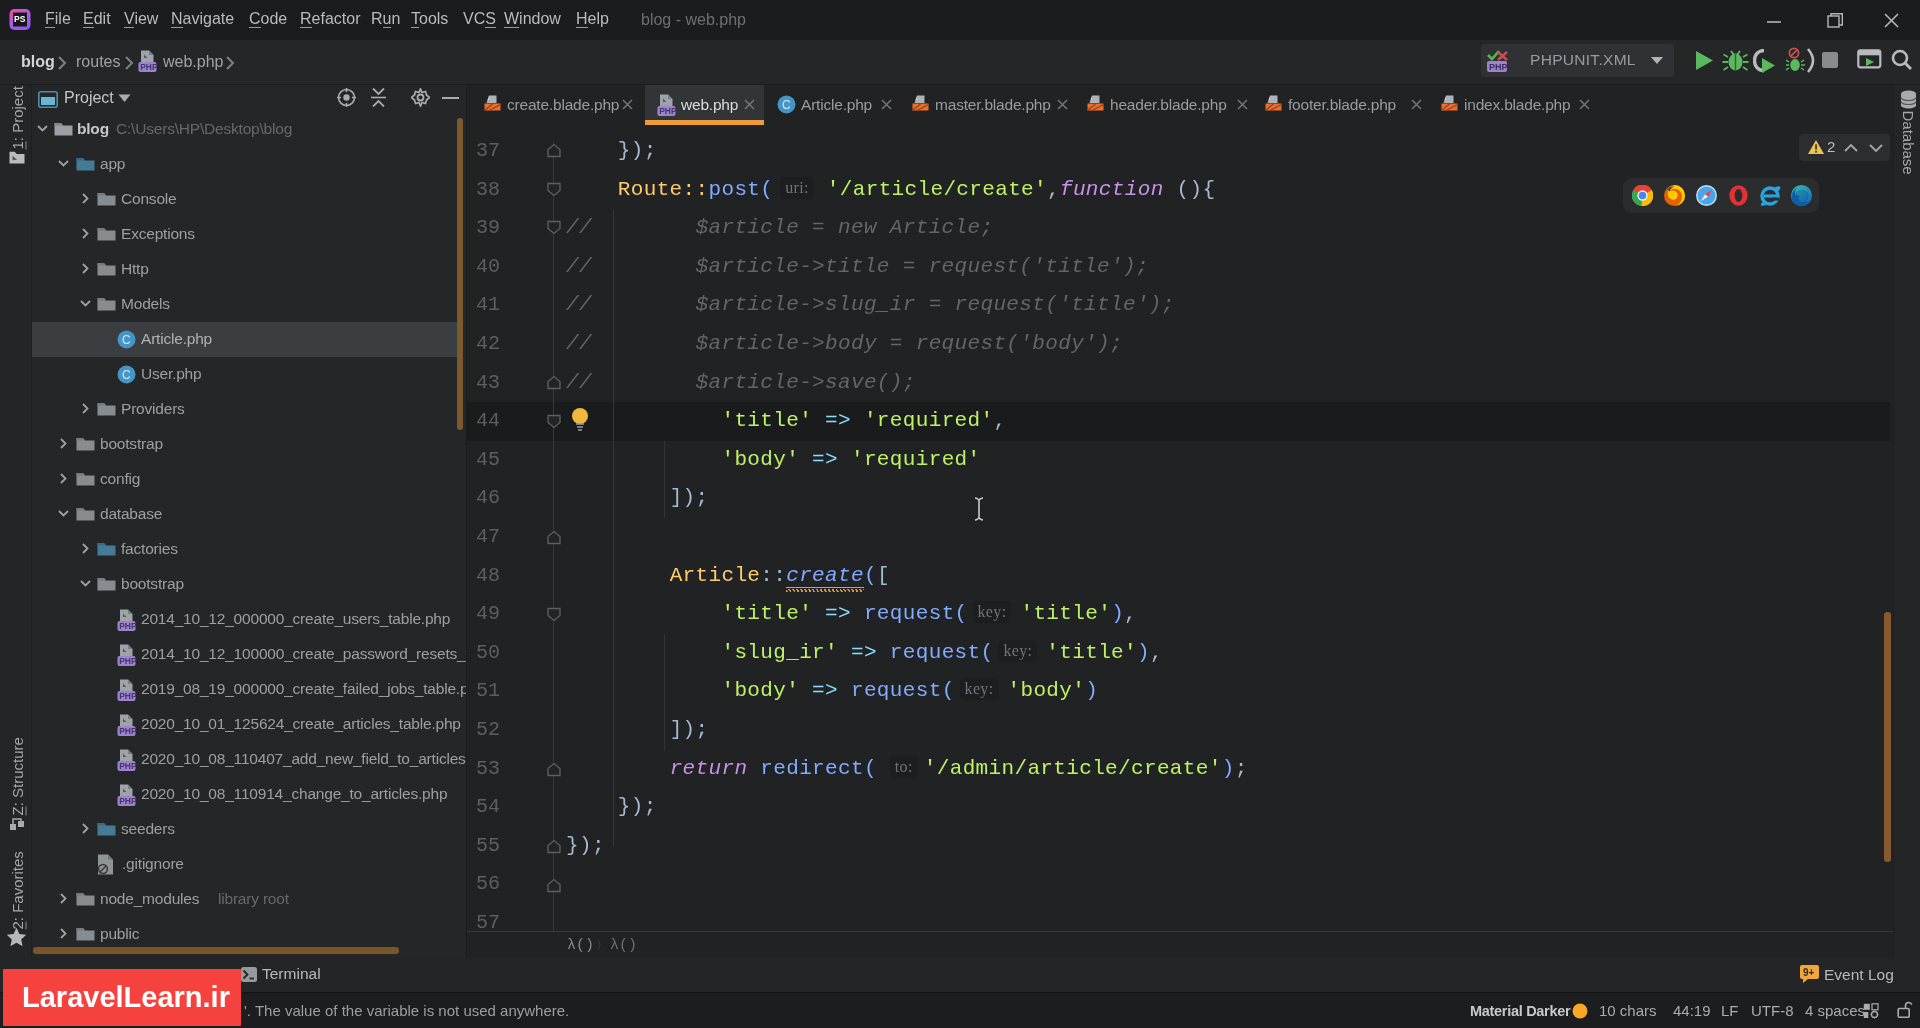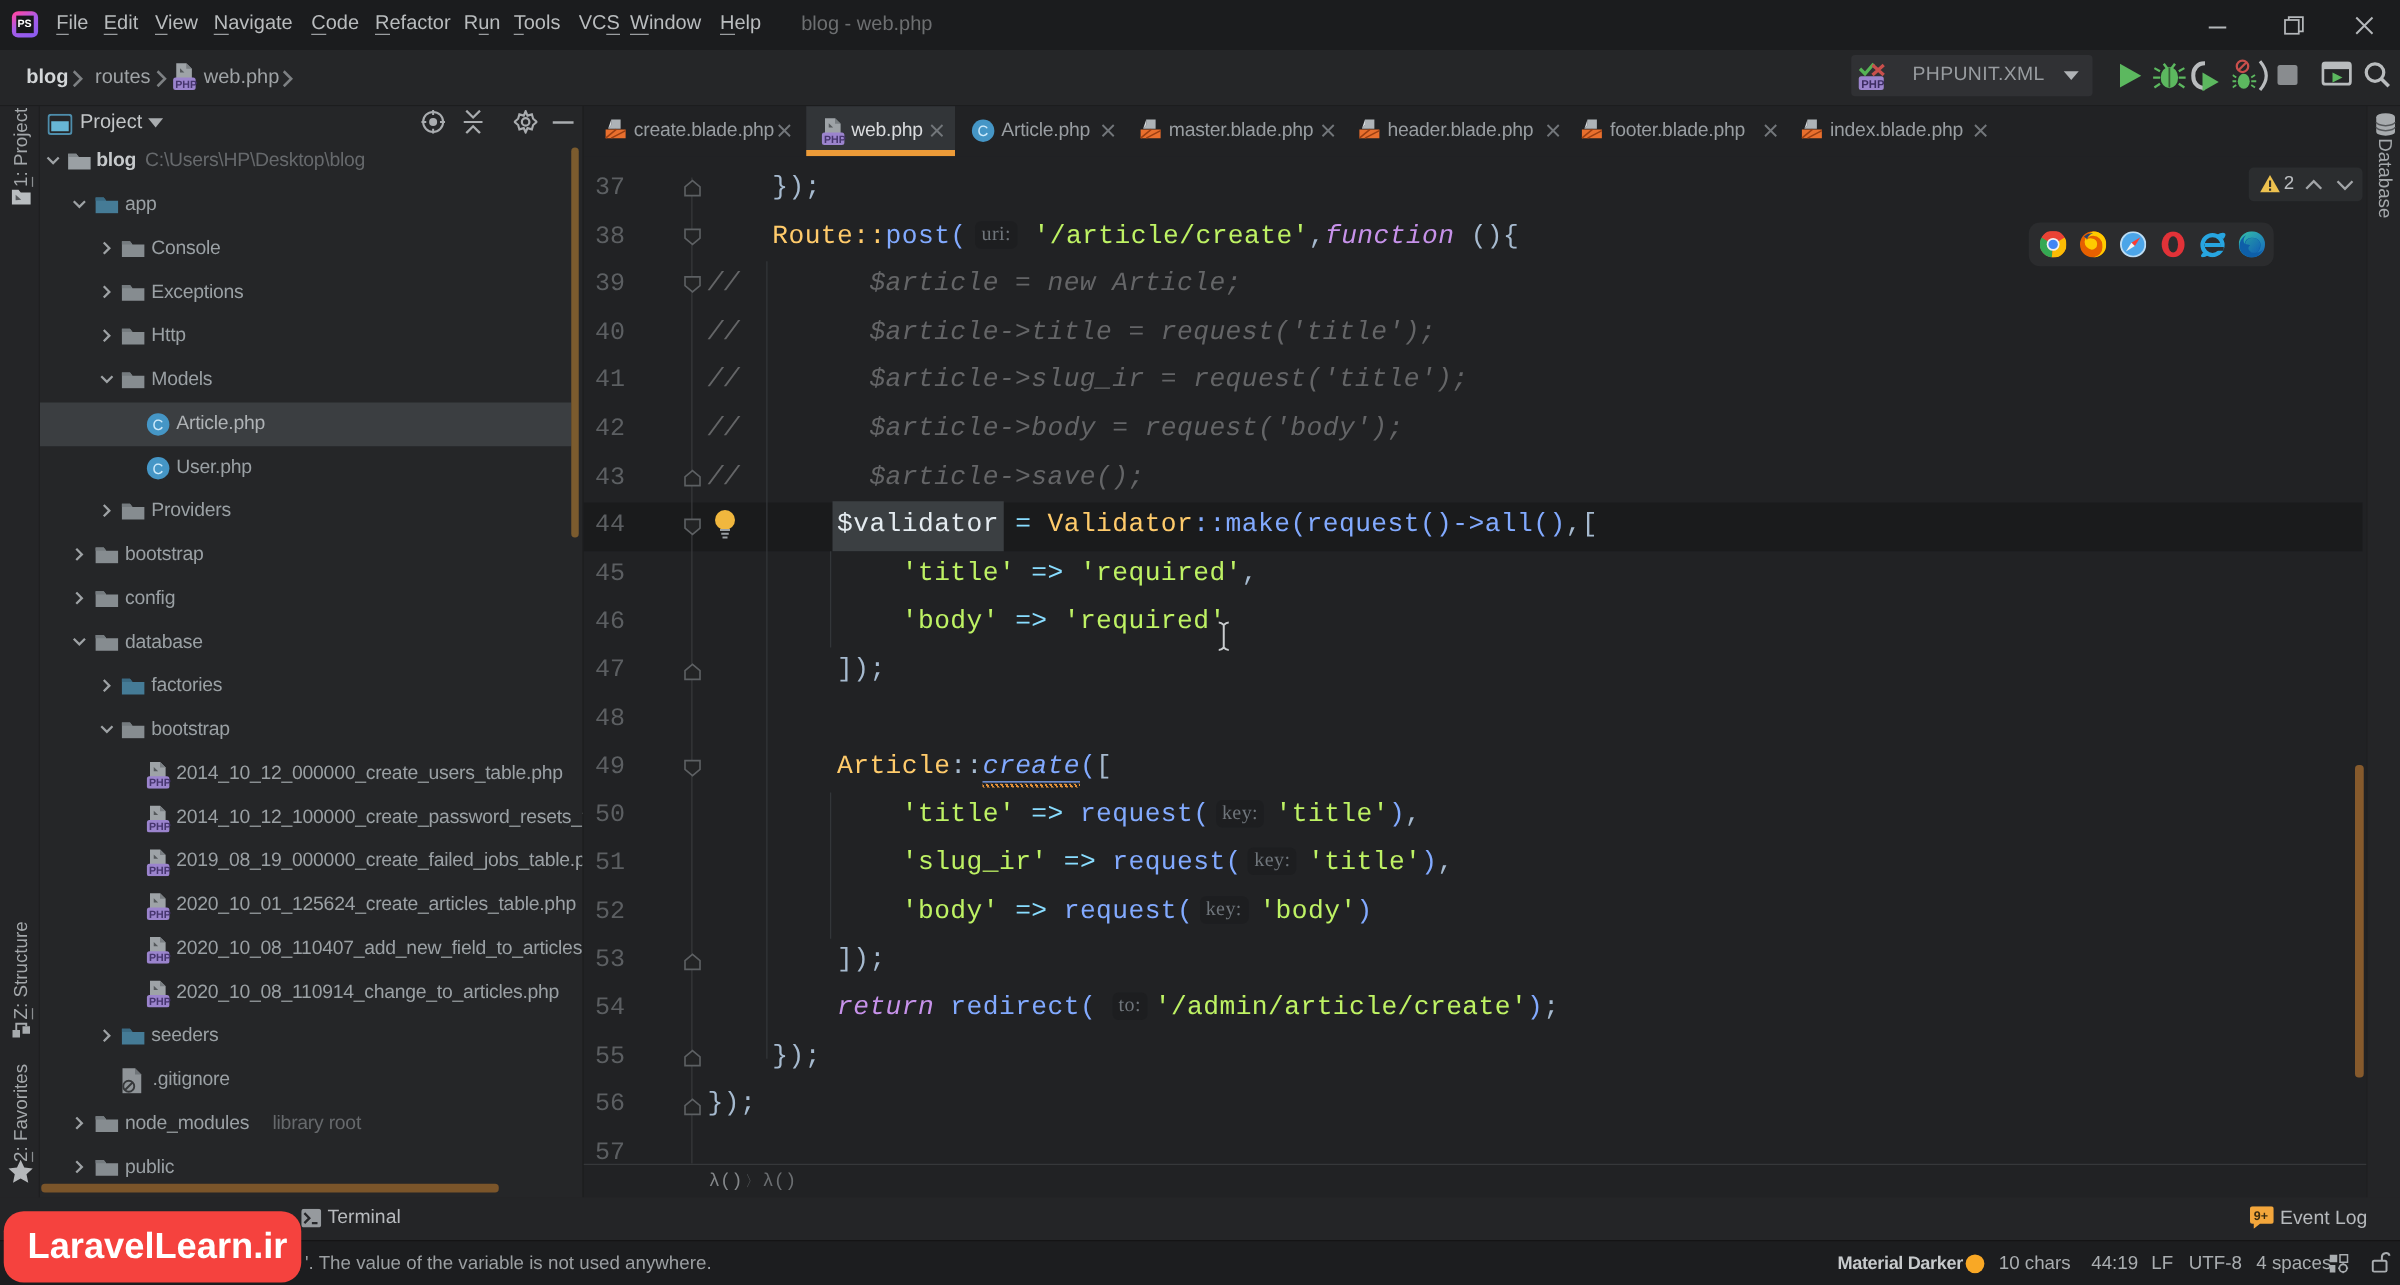--- a/index.html
+++ b/index.html
@@ -72,21 +72,21 @@
   
   #termrow { position:absolute; left:0; top:958px; width:1920px; height:34px; background:#242527; }
 
   
   #statusbar { position:absolute; left:0; top:992px; width:1920px; height:36px; background:#1c1d1f; border-top:1px solid #141415; color:#a9adb0; font-size:15px; }
   .sitem { position:absolute; top:9px; white-space:nowrap; }
 
   
   #warnwidget { position:absolute; left:1799px; top:134px; width:91px; height:27px; background:#2b2d2f; border-radius:4px; }
   #browserbar { position:absolute; left:1623px; top:178px; width:196px; height:35px; background:#2b2c2e; border-radius:9px; }
-  #redbox { position:absolute; left:3px; top:969px; width:238px; height:57px; background:#f5423e; border-radius:16px; }
+  #redbox { position:absolute; left:3px; top:969px; width:238px; height:57px; background:#f5423e; border-radius:1px; }
   #redbox span { position:absolute; left:19px; top:12px; color:#ffffff; font-size:29px; font-weight:bold; letter-spacing:0px; }
   #ibeam { position:absolute; left:972px; top:496px; }
 </style>
 </head>
 <body>
 <div id="app">
 
   <svg width="0" height="0" style="position:absolute">
     <defs>
       <g id="phpfile">
@@ -561,21 +561,20 @@
   <div class="guide" style="left:664px;top:634px;height:117px"></div>
 
   <div id="code">
       <div>    <span class="pu">});</span></div>
 <div>    <span class="cl">Route::</span><span class="fn">post(</span><span class="hint" style="margin-left:7px">uri:</span> <span class="st">'/article/create'</span><span class="pu">,</span><span class="kw">function</span> <span class="pu">(){</span></div>
 <div class="cm">//        $article = new Article;</div>
 <div class="cm">//        $article-&gt;title = request('title');</div>
 <div class="cm">//        $article-&gt;slug_ir = request('title');</div>
 <div class="cm">//        $article-&gt;body = request('body');</div>
 <div class="cm">//        $article-&gt;save();</div>
-<div>        <span class="hl"><span class="vr">$validator</span></span> <span class="op">=</span> <span class="cl">Validator</span><span class="fn">::make(request()-&gt;all()</span><span class="pu">,[</span></div>
 <div>            <span class="st">'title'</span> <span class="op">=&gt;</span> <span class="st">'required'</span><span class="pu">,</span></div>
 <div>            <span class="st">'body'</span> <span class="op">=&gt;</span> <span class="st">'required'</span></div>
 <div>        <span class="pu">]);</span></div>
 <div></div>
 <div>        <span class="cl">Article</span><span class="pu">::</span><span class="crt">create</span><span class="fn">(</span><span class="pu">[</span></div>
 <div>            <span class="st">'title'</span> <span class="op">=&gt;</span> <span class="fn">request(</span> <span class="hint" style="margin-left:-8px;margin-right:9px">key:</span><span class="st">'title'</span><span class="fn">)</span><span class="pu">,</span></div>
 <div>            <span class="st">'slug_ir'</span> <span class="op">=&gt;</span> <span class="fn">request(</span> <span class="hint" style="margin-left:-8px;margin-right:9px">key:</span><span class="st">'title'</span><span class="fn">)</span><span class="pu">,</span></div>
 <div>            <span class="st">'body'</span> <span class="op">=&gt;</span> <span class="fn">request(</span> <span class="hint" style="margin-left:-8px;margin-right:9px">key:</span><span class="st">'body'</span><span class="fn">)</span></div>
 <div>        <span class="pu">]);</span></div>
 <div>        <span class="kw">return</span> <span class="fn">redirect(</span> <span class="hint" style="margin-right:6px">to:</span><span class="st">'/admin/article/create'</span><span class="fn">)</span><span class="pu">;</span></div>

